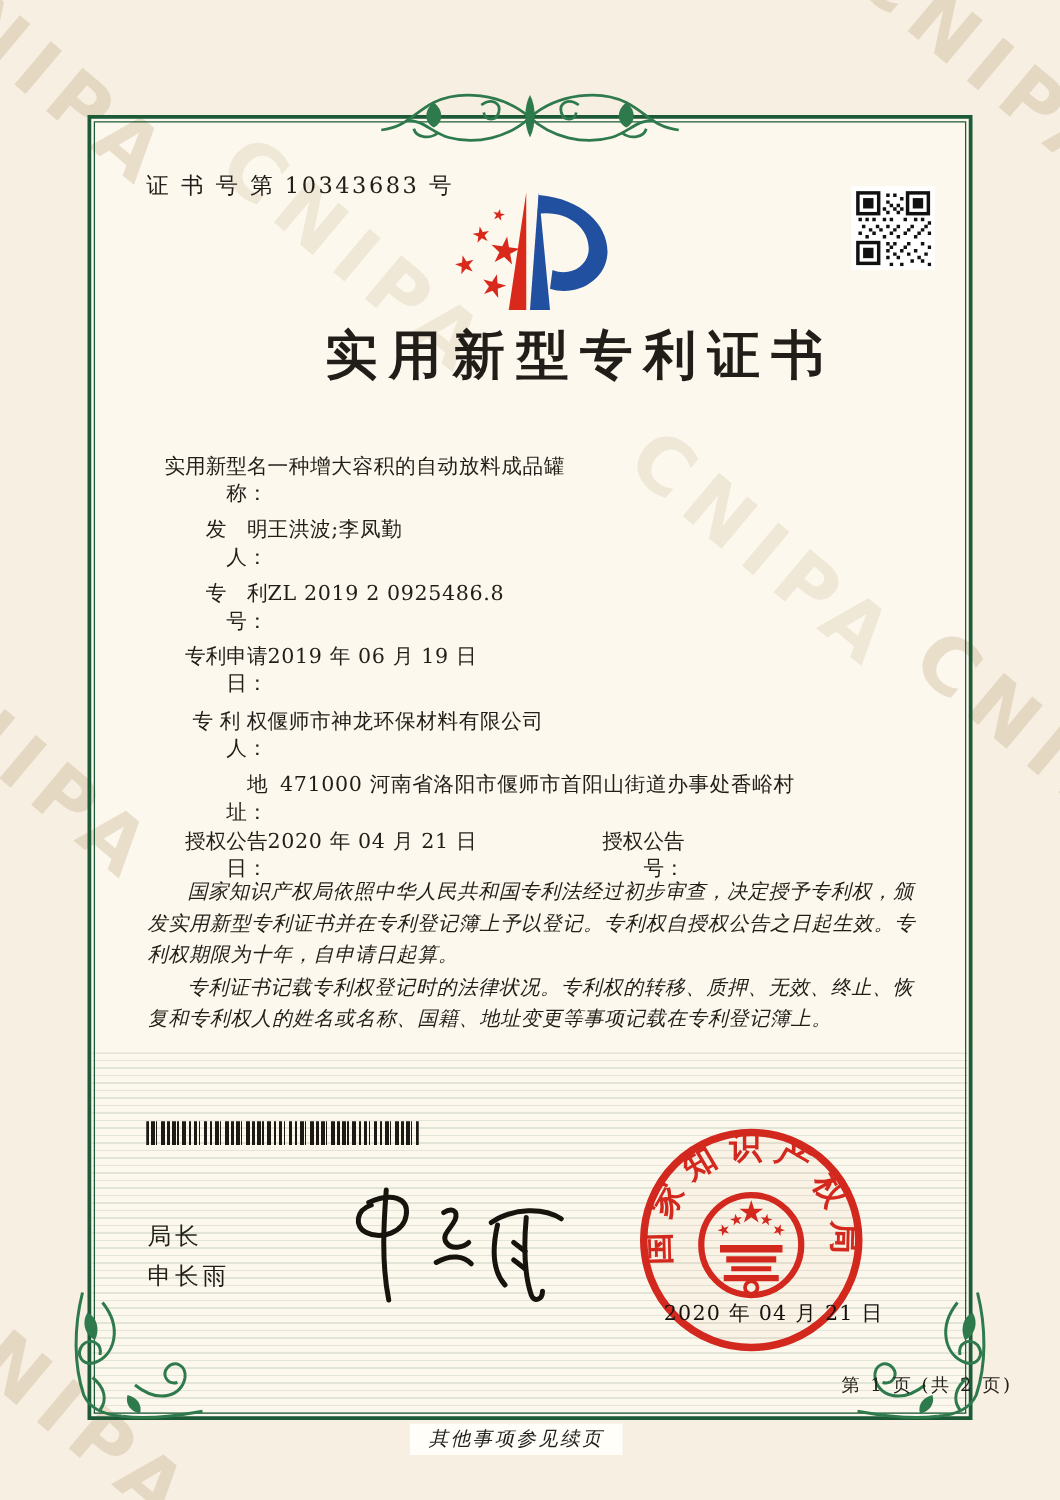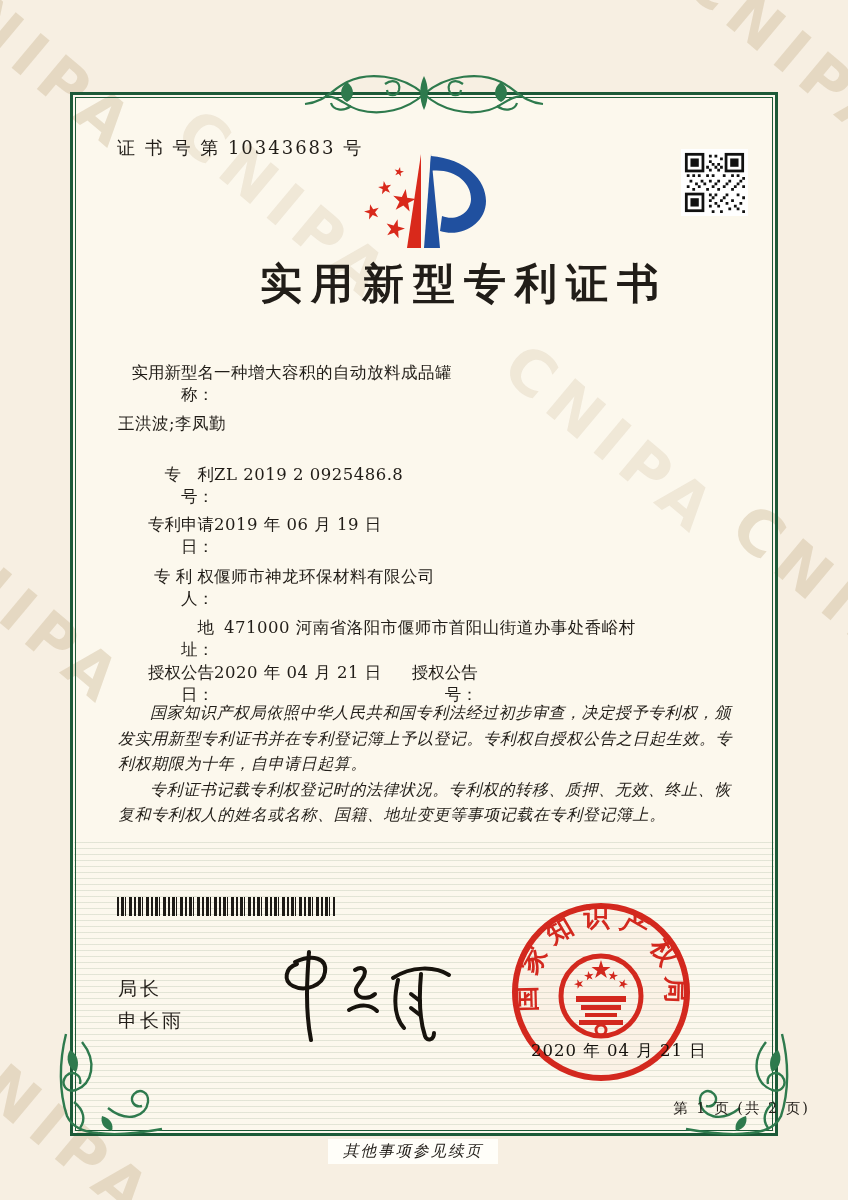--- a/index.html
+++ b/index.html
@@ -30,21 +30,21 @@
   .content{position:absolute;z-index:4;color:var(--ink);}
 
   .cert-no{left:117px;top:136px;font-size:18px;letter-spacing:2px;}
   .logo{left:352px;top:146px;width:160px;height:108px;}
   .qr{left:681px;top:149px;width:67px;height:67px;background:#fff;padding:3px;}
   .title{left:0;top:256px;width:848px;text-align:center;font-size:42px;font-weight:bold;letter-spacing:9px;margin-left:40px;}
 
   .field{left:118px;width:640px;font-size:16.5px;line-height:22px;display:flex;text-align:right;}
   .field .lab{flex:0 0 96px;}
   .field .val{letter-spacing:0.5px;}
-  .field .lab2{}
+  .field .lab2{margin-left:70px;}
 
   .paras{left:118px;top:700px;width:615px;font-size:16px;line-height:25.5px;letter-spacing:0.6px;font-style:italic;}
   .paras p{text-indent:2em;}
 
   .barcode{left:117px;top:897px;width:218px;height:19px;
     background:repeating-linear-gradient(90deg,#1d1a16 0 2px,transparent 2px 4px,#1d1a16 4px 7px,transparent 7px 8px,
     #1d1a16 8px 9px,transparent 9px 12px,#1d1a16 12px 15px,transparent 15px 17px);}
 
   .signoff-title{left:118px;top:976px;font-size:19px;letter-spacing:3px;}
   .signoff-name{left:118px;top:1008px;font-size:19px;letter-spacing:3px;}
@@ -170,20 +170,21 @@
       </g>
   </svg>
 
   <div class="content title abs">实用新型专利证书</div>
 
   <div class="content field abs" style="top:362px;">
     <span class="lab">实用新型名称：</span>
     <span class="val">一种增大容积的自动放料成品罐</span>
   </div>
   <div class="content field abs" style="top:413px;">
+    <span class="lab">发　明　人：</span>
     <span class="val">王洪波;李凤勤</span>
   </div>
   <div class="content field abs" style="top:464px;">
     <span class="lab">专　利　号：</span>
     <span class="val">ZL 2019 2 0925486.8</span>
   </div>
   <div class="content field abs" style="top:514px;">
     <span class="lab">专利申请日：</span>
     <span class="val">2019 年 06 月 19 日</span>
   </div>

